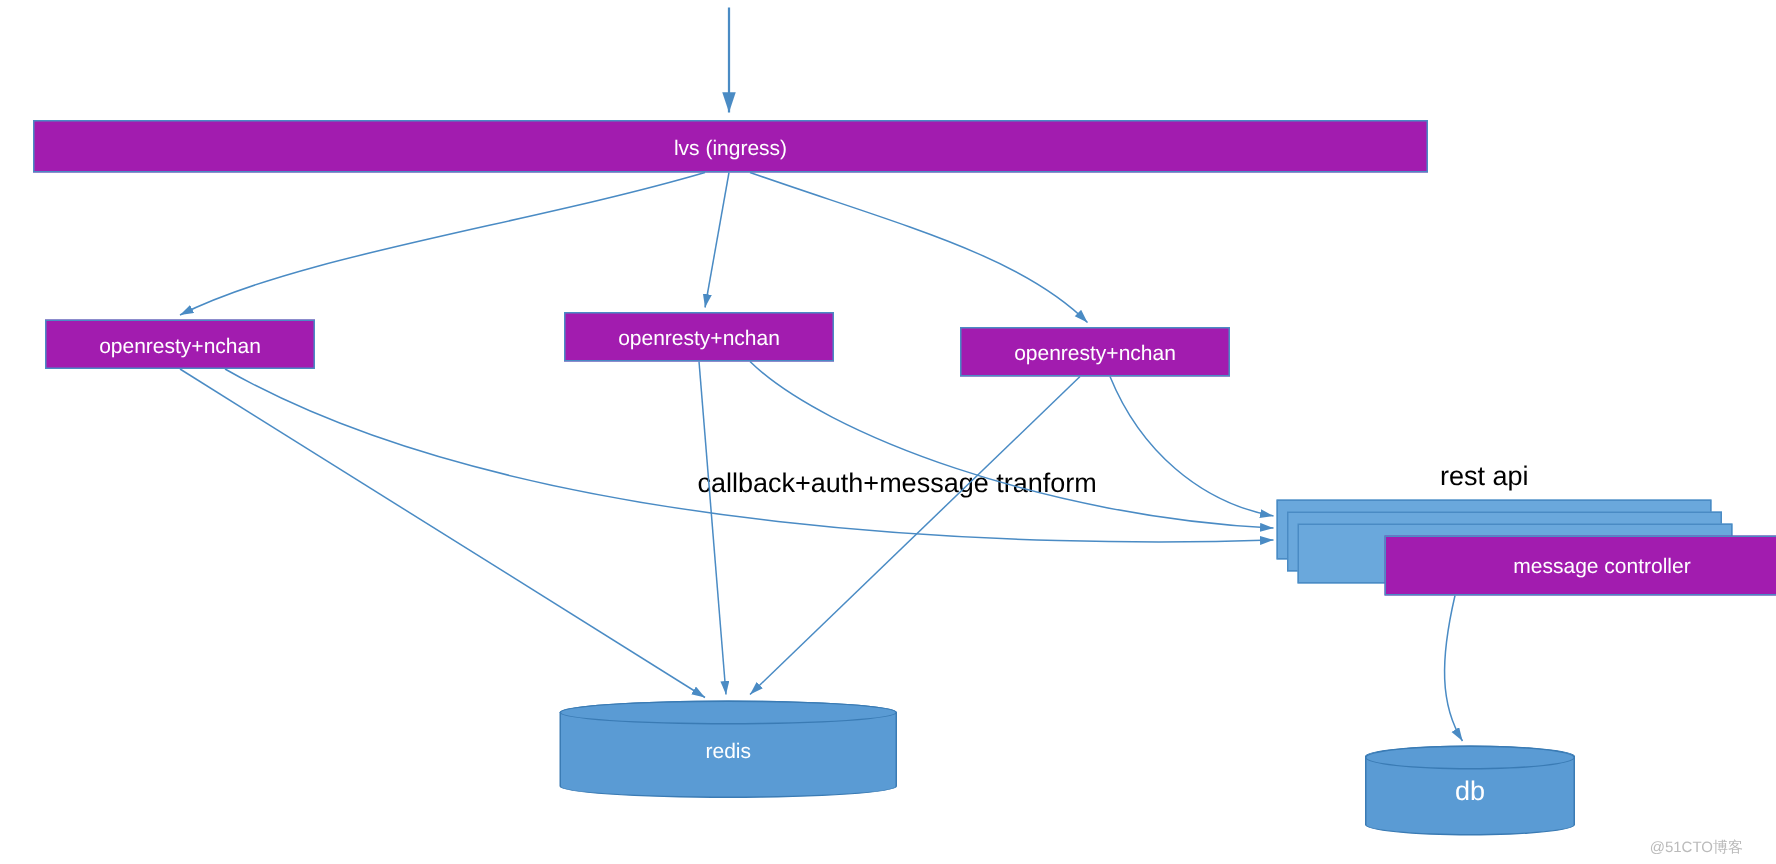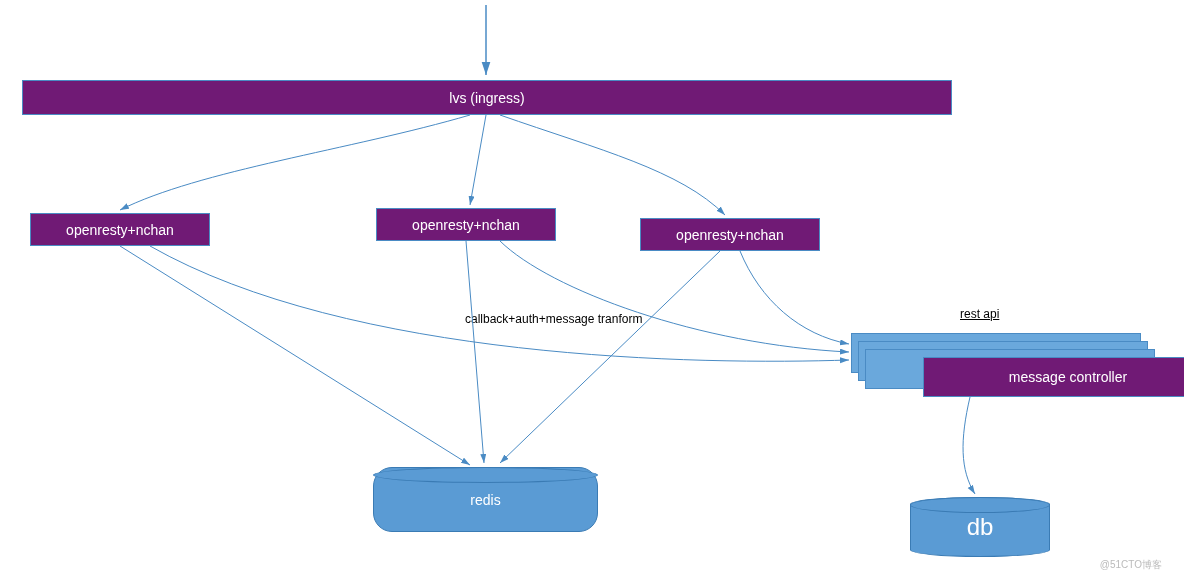--- a/index.html
+++ b/index.html
@@ -6,21 +6,21 @@
   html, body {
     margin: 0; padding: 0;
     width: 1184px; height: 576px;
     font-family: -apple-system, "Helvetica Neue", Arial, sans-serif;
     background: #fff;
     position: relative;
     overflow: hidden;
   }
   .box {
     position: absolute;
-    background: #701a75;
+    background: #a21caf;
     color: #fff;
     display: flex;
     align-items: center;
     justify-content: center;
     font-size: 14px;
     border: 1px solid #4a8bc4;
   }
   .cyl {
     position: absolute;
     background: #5a9bd4;
@@ -37,21 +37,21 @@
     position: absolute;
     top: -1px; left: -1px; right: -1px;
     height: 14px;
     background: #5a9bd4;
     border: 1px solid #3a7bb4;
     border-radius: 50%;
   }
   .label {
     position: absolute;
     color: #000;
-    font-size: 12px;
+    font-size: 18px;
   }
   .stack-back {
     position: absolute;
     background: #6aa8dc;
     border: 1px solid #4a8bc4;
   }
   svg.arrows {
     position: absolute;
     top: 0; left: 0;
     width: 1184px; height: 576px;
@@ -80,36 +80,36 @@
 </div>
 
 <div class="box" style="left:640px; top:218px; width:180px; height:33px;">
   <span>openresty+nchan</span>
 </div>
 
 <div class="label" style="left:465px; top:312px;">
   <span>callback+auth+message tranform</span>
 </div>
 
-<div class="label" style="left:960px; top:307px;text-decoration:underline;">
+<div class="label" style="left:960px; top:307px;">
   <span>rest api</span>
 </div>
 
 <div class="stack-back" style="left:851px; top:333px; width:290px; height:40px;"></div>
 <div class="stack-back" style="left:858px; top:341px; width:290px; height:40px;"></div>
 <div class="stack-back" style="left:865px; top:349px; width:290px; height:40px;"></div>
 <div class="box" style="left:923px; top:357px; width:290px; height:40px;">
   <span>message controller</span>
 </div>
 
-<div class="cyl" style="left:373px; top:467px; width:225px; height:65px;border-radius:19px;">
+<div class="cyl" style="left:373px; top:467px; width:225px; height:65px;">
   <span>redis</span>
 </div>
 
-<div class="cyl" style="left:910px; top:497px; width:140px; height:60px; font-size:24px;">
+<div class="cyl" style="left:910px; top:497px; width:140px; height:60px; font-size:18px;">
   <span>db</span>
 </div>
 
 <svg class="arrows">
   <defs>
     <marker id="arrow" markerWidth="10" markerHeight="10" refX="9" refY="3" orient="auto" markerUnits="strokeWidth">
       <path d="M0,0 L0,6 L9,3 z" fill="#4a8bc4"></path>
     </marker>
   </defs>
 

